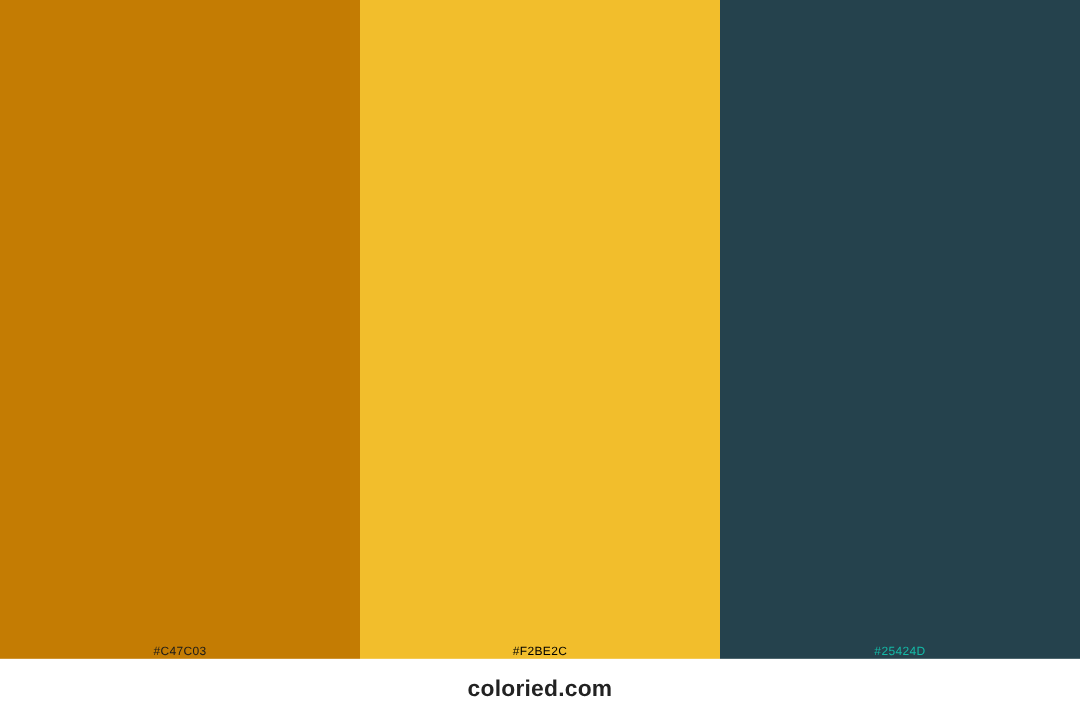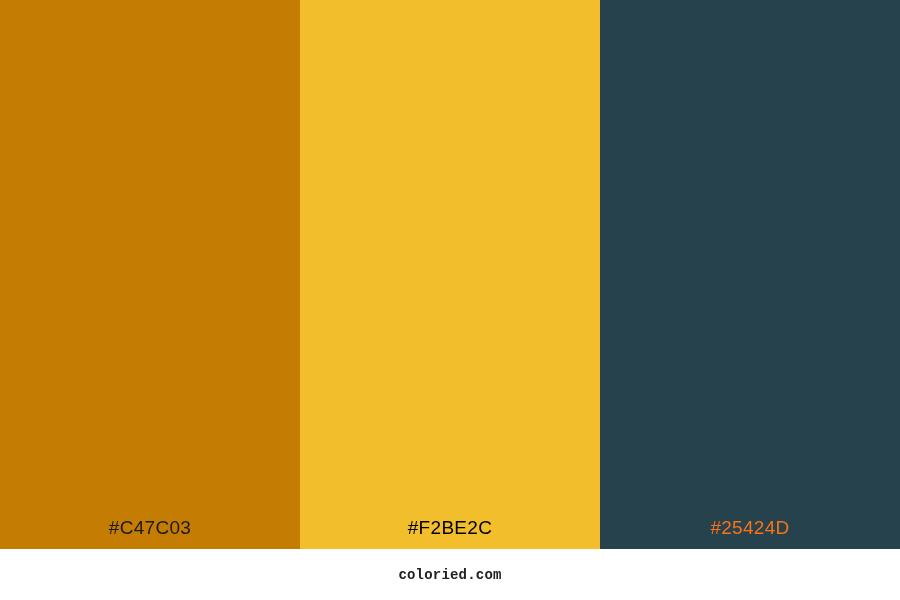--- a/index.html
+++ b/index.html
@@ -38,69 +38,68 @@
     display: flex;
     align-items: flex-end;
     justify-content: center;
     box-sizing: border-box;
   }
 
   .swatch-label {
     display: block;
     width: 100%;
     text-align: center;
-    font-size: 19px;
+    font-size: 10px;
     font-weight: 400;
     letter-spacing: 0.3px;
-    padding-bottom: 12px;
     line-height: 1;
     white-space: nowrap;
     font-family: "Liberation Sans", "DejaVu Sans", sans-serif;
   }
 
   .label-dark  { color: #1a1a1a; }
   .label-light { color: #ffffff; }
 
   .footer-bar {
     width: 900px;
     height: 51px;
     background: #ffffff;
     display: flex;
     align-items: center;
     justify-content: center;
   }
 
   .footer-brand {
-    font-size: 14px;
+    font-size: 19px;
     font-weight: 700;
     color: #222222;
     letter-spacing: 0.2px;
     line-height: 1;
-    font-family: Liberation Mono, monospace;
+    font-family: Liberation Sans, sans-serif;
   }
 </style>
 </head>
 <body style="background-color: rgb(255, 255, 255);">
 
 <div class="palette-page">
 
   <div class="swatch-strip">
 
     <div class="swatch" style="background-color: rgb(196, 124, 3);">
       <span class="swatch-label label-dark" style="color: rgb(26, 26, 26);">#C47C03</span>
     </div>
 
     <div class="swatch" style="background-color: rgb(242, 190, 44);">
       <span class="swatch-label label-dark" style="color: #000000;">#F2BE2C</span>
     </div>
 
 
 
     <div class="swatch" style="background-color: rgb(37, 66, 77);">
-      <span class="swatch-label label-light" style="color: #f97316; text-align: center;">#25424D</span>
+      <span class="swatch-label label-light" style="color: #14b8a6; text-align: center;">#25424D</span>
     </div>
 
   </div>
 
   <div class="footer-bar">
     <span class="footer-brand">coloried.com</span>
   </div>
 
 </div>
 

